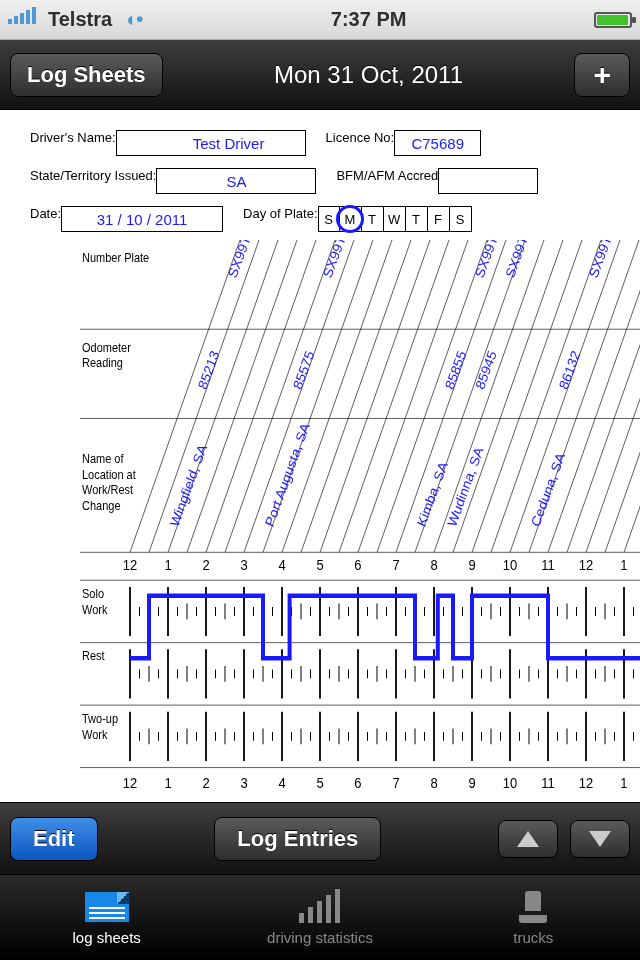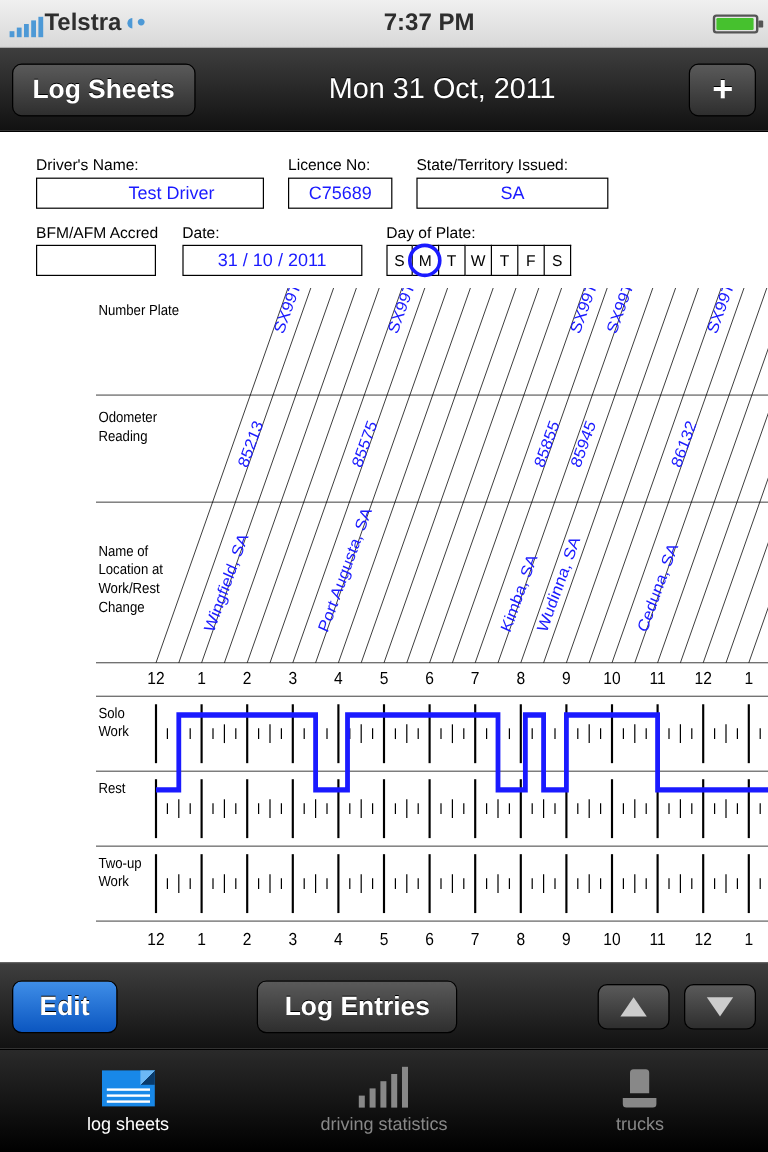--- a/index.html
+++ b/index.html
@@ -17,21 +17,21 @@
     background: linear-gradient(#f0f0f0, #d8d8d8);
     display: flex;
     align-items: center;
     justify-content: space-between;
     padding: 0 8px;
     font-size: 20px;
     font-weight: bold;
     color: #2e2e2e;
     border-bottom: 1px solid #aaa;
   }
-  .status-left { display:flex; align-items:flex-end; gap:1px; }
+  .status-left { display:flex; align-items:flex-start; gap:12px; }
   .sig-bars { display:flex; align-items:flex-end; gap:2px; height:16px; }
   .sig-bars span { width:4px; background:#4d99d6; display:block; }
   .sig-bars span:nth-child(1){height:5px;} .sig-bars span:nth-child(2){height:8px;}
   .sig-bars span:nth-child(3){height:11px;} .sig-bars span:nth-child(4){height:14px;}
   .sig-bars span:nth-child(5){height:17px;}
   .wifi { font-size:20px; color:#4d99d6; }
   .battery {
     width:38px; height:16px; border:2px solid #555; border-radius:3px; position:relative;
   }
   .battery::after { content:''; position:absolute; right:-6px; top:3px; width:4px; height:6px; background:#555; border-radius:1px; }
@@ -51,28 +51,28 @@
     border:1px solid #000; border-radius:8px;
     color:#fff; font-size:22px; font-weight:bold;
     padding:8px 16px; text-shadow:0 -1px 0 #000;
     min-width:50px; text-align:center;
   }
   .nav-btn.add { font-size:30px; padding:4px 18px; }
 
   
   .content { position:absolute; top:110px; left:0; right:0; bottom:140px; background:#fff; overflow:hidden; }
   .form-area { padding:20px 30px 8px 30px; display:flex; flex-wrap:wrap; gap:12px 20px; font-size:14px; }
-  .field { display:flex; flex-direction:column; }
+  .field { display:flex; }
   .field-label { color:#000; font-size:13px; margin-bottom:3px; }
   .field-box {
     border:1.5px solid #000; height:26px; display:flex; align-items:center; justify-content:center;
     color:#1a1aff; font-size:15px; font-weight:normal;
   }
   .w-name{width:190px;padding-left:36px;} .w-lic{width:87px;} .w-state{width:160px;} .w-bfm{width:100px;}
-  .w-date{width:150px;} .w-tz{width:150px;}
+  .w-date{width:162px;} .w-tz{width:150px;}
   .dow { display:flex; }
   .dow span {
     border:1.5px solid #000; width:22px; height:26px; display:flex; align-items:center; justify-content:center;
     font-size:13px; position:relative;
   }
   .dow span + span { border-left:none; }
   .dow .sel::after {
     content:''; position:absolute; width:22px; height:22px; border:3px solid #1a1aff; border-radius:50%;
   }
   .sub-label { font-size:10px; color:#333; margin-top:2px; }

